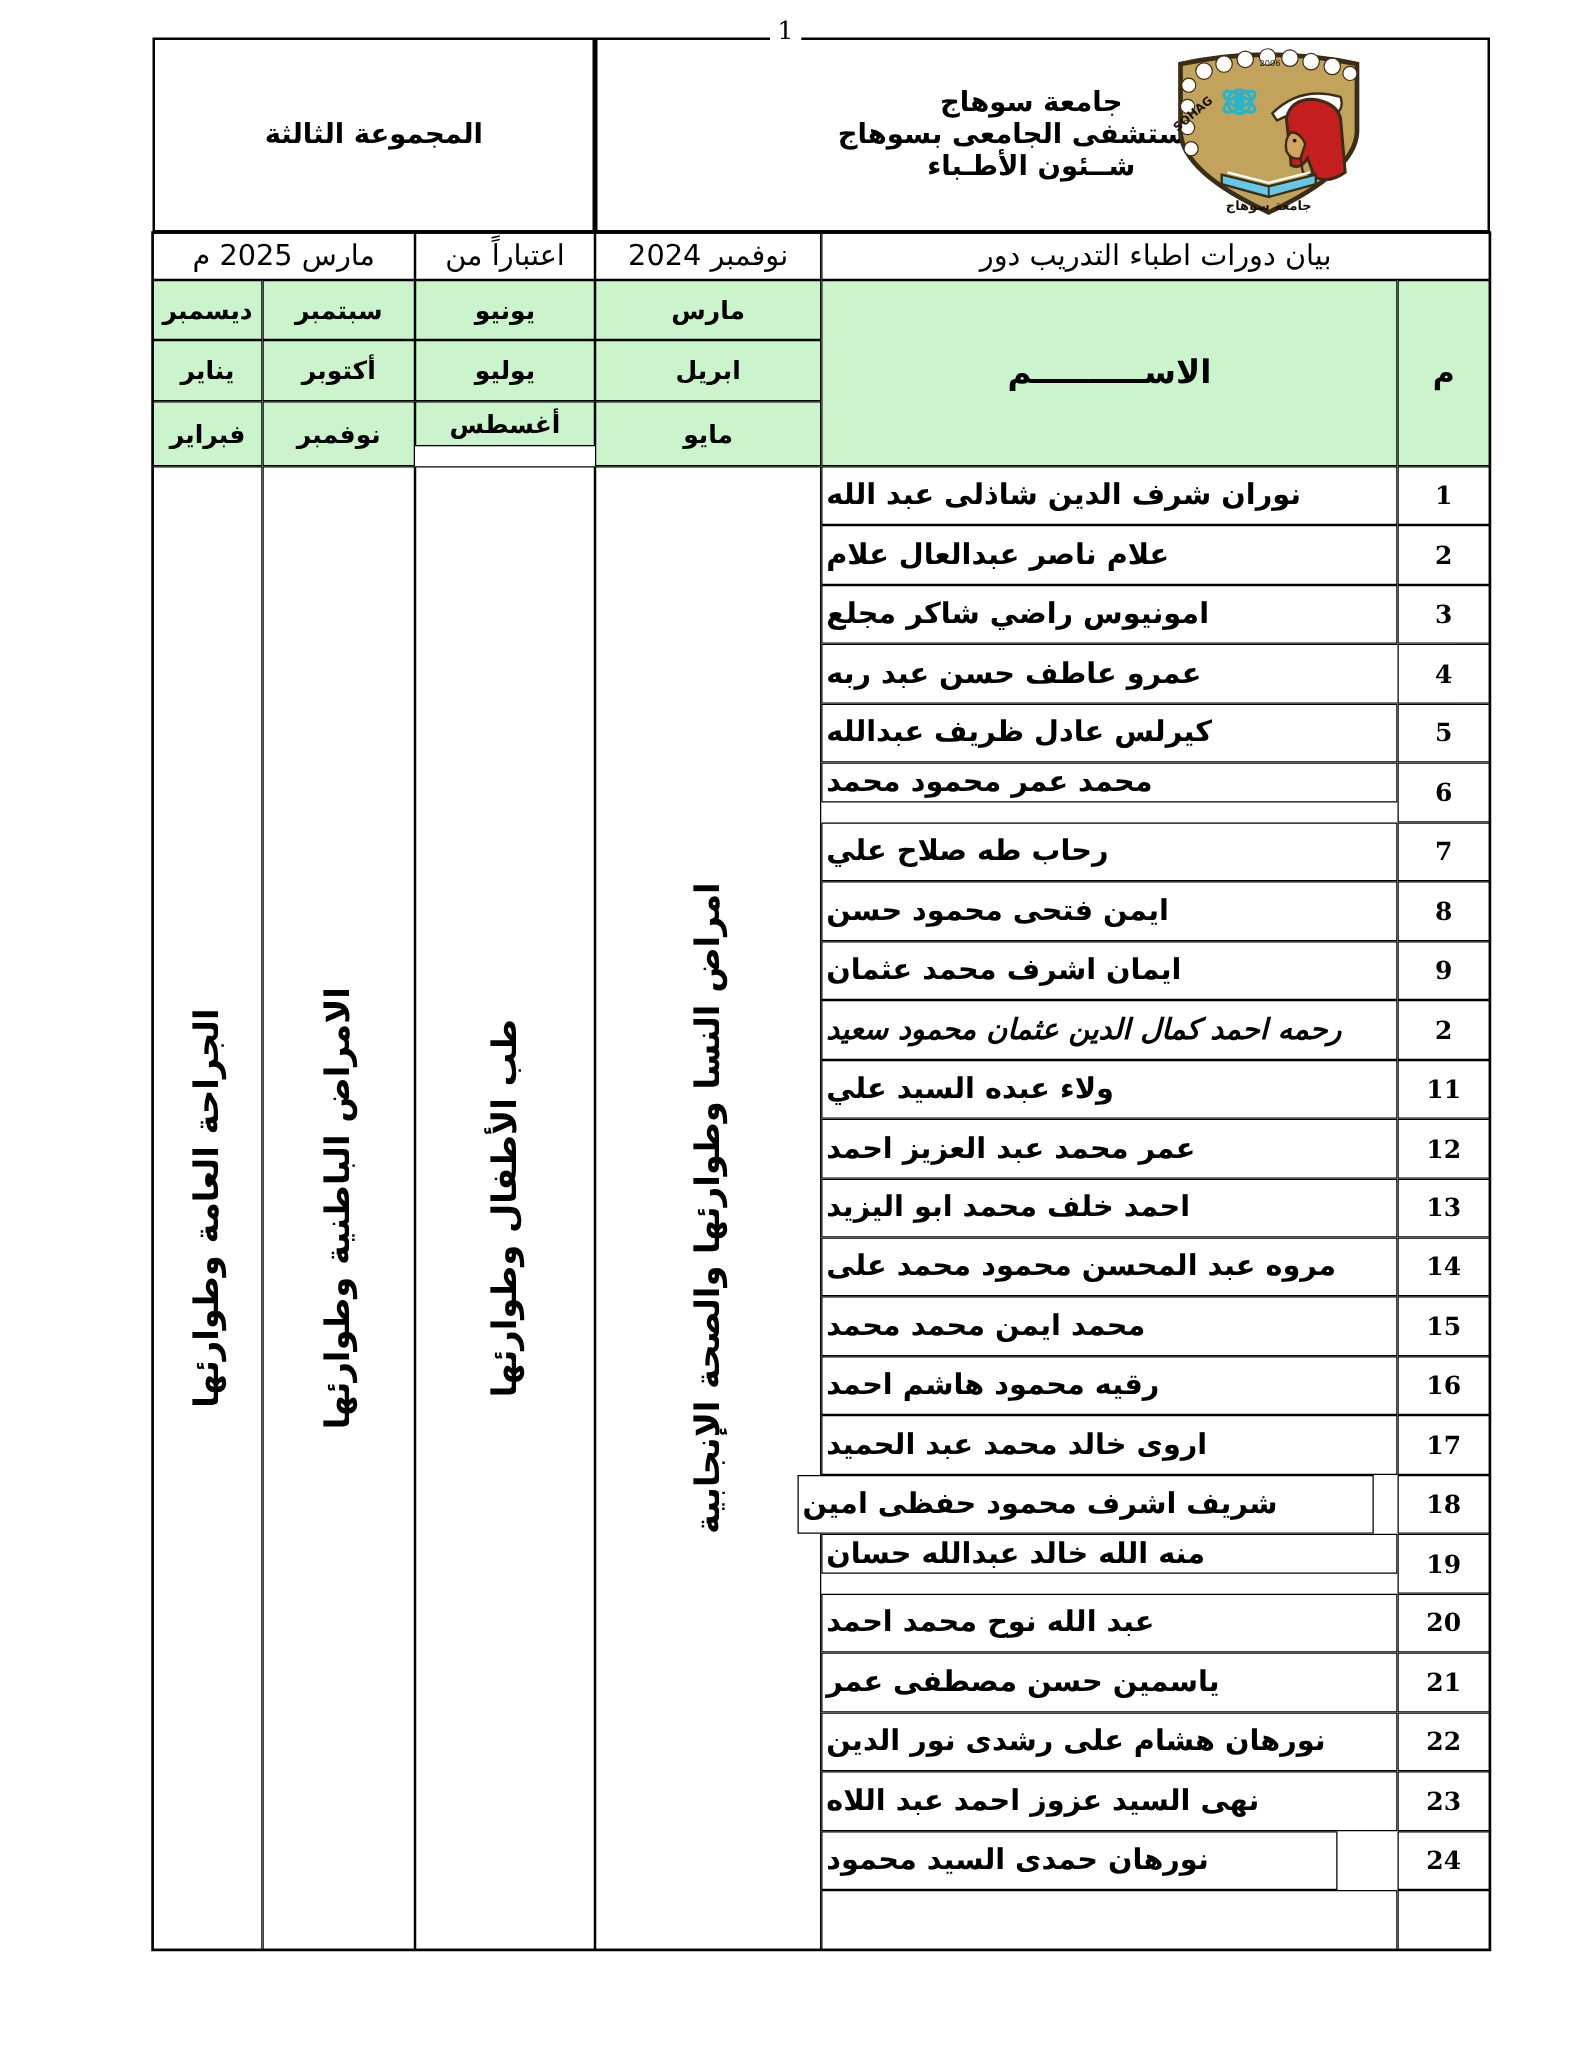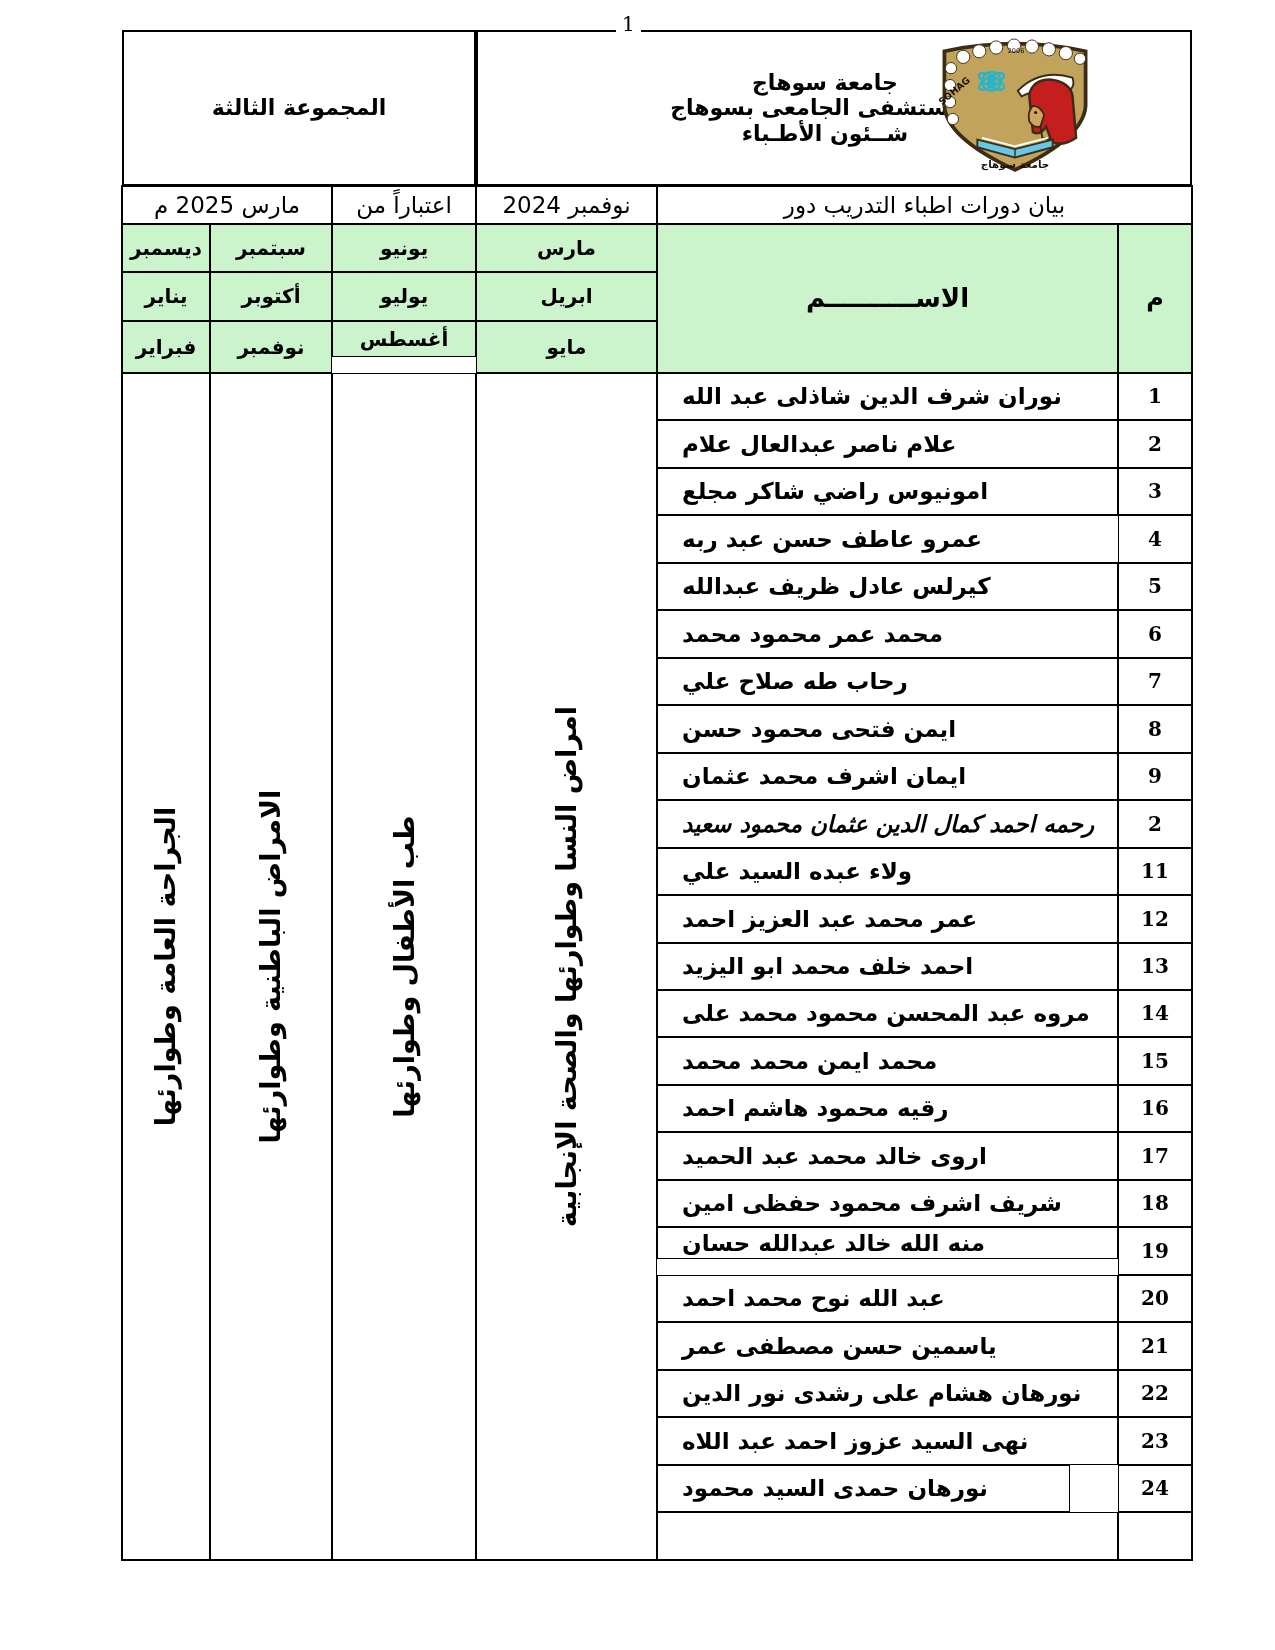--- a/index.html
+++ b/index.html
@@ -13,21 +13,21 @@
     font-weight:bold; line-height:1.15; background:#fff;
   }
   .green{ background:var(--cell-green,#ccf4cc); }
   .thick{ border-width:2px; }
   .frame{
     position:absolute; box-sizing:border-box; border:2px solid #000;
     background:transparent; pointer-events:none;
   }
   .rowA{ font-weight:400; font-size:23px; }
   .monthcell{ font-size:20px; }
-  .namecell{ justify-content:flex-end; padding-left:24px; font-size:23px; }
+  .namecell{ justify-content:flex-end; padding-left:3px; font-size:23px; }
   .numcell{ font-size:20px; font-family:"DejaVu Serif", serif; }
   .vtext{ white-space:nowrap; transform:rotate(-90deg); font-size:27px; font-weight:bold; }
   .hdr-text{ position:absolute; text-align:center; font-weight:bold; font-size:22px; }
   .pagenum{
     position:absolute; font-size:20px; font-weight:400; background:#fff;
     padding:0 6px; z-index:5; font-family:"DejaVu Serif", serif;
   }
   .name-hdr{ font-size:26px; }
   .m-hdr{ font-size:24px; }
 </style>
@@ -134,21 +134,21 @@
       <div class="cell namecell" style="left: 657px; top: 373px; width: 461px; height: 47px;">نوران شرف الدين شاذلى عبد الله</div>
       <div class="cell numcell" style="left: 1118px; top: 373px; width: 74px; height: 47px;">1</div>
       <div class="cell namecell" style="left: 657px; top: 420px; width: 461px; height: 48px;">علام ناصر عبدالعال علام</div>
       <div class="cell numcell" style="left: 1118px; top: 420px; width: 74px; height: 48px;">2</div>
       <div class="cell namecell" style="left: 657px; top: 468px; width: 461px; height: 47px;">امونيوس راضي شاكر مجلع</div>
       <div class="cell numcell" style="left: 1118px; top: 468px; width: 74px; height: 47px;">3</div>
       <div class="cell namecell" style="left: 657px; top: 515px; width: 508px; height: 48px;">عمرو عاطف حسن عبد ربه</div>
       <div class="cell numcell" style="left: 1118px; top: 515px; width: 74px; height: 48px;">4</div>
       <div class="cell namecell" style="left: 657px; top: 563px; width: 461px; height: 47px;">كيرلس عادل ظريف عبدالله</div>
       <div class="cell numcell" style="left: 1118px; top: 563px; width: 74px; height: 47px;">5</div>
-      <div class="cell namecell" style="left: 657px; top: 610px; width: 461px; height: 48px;">محمد عمر محمود محمد</div>
+      <div class="cell namecell" style="left: 657px; top: 610px; width: 461px; height: 32px;">محمد عمر محمود محمد</div>
       <div class="cell numcell" style="left: 1118px; top: 610px; width: 74px; height: 48px;">6</div>
       <div class="cell namecell" style="left: 657px; top: 658px; width: 461px; height: 47px;">رحاب طه صلاح علي</div>
       <div class="cell numcell" style="left: 1118px; top: 658px; width: 74px; height: 47px;">7</div>
       <div class="cell namecell" style="left: 657px; top: 705px; width: 461px; height: 48px;">ايمن فتحى محمود حسن</div>
       <div class="cell numcell" style="left: 1118px; top: 705px; width: 74px; height: 48px;">8</div>
       <div class="cell namecell" style="left: 657px; top: 753px; width: 461px; height: 47px;">ايمان اشرف محمد عثمان</div>
       <div class="cell numcell" style="left: 1118px; top: 753px; width: 74px; height: 47px;">9</div>
       <div class="cell namecell" style="left: 657px; top: 800px; width: 461px; height: 48px; font-style: italic;">رحمه احمد كمال الدين عثمان محمود سعيد</div>
       <div class="cell numcell" style="left: 1118px; top: 800px; width: 74px; height: 48px;">2</div>
       <div class="cell namecell" style="left: 657px; top: 848px; width: 461px; height: 47px;">ولاء عبده السيد علي</div>
@@ -158,21 +158,21 @@
       <div class="cell namecell" style="left: 657px; top: 943px; width: 461px; height: 47px;">احمد خلف محمد ابو اليزيد</div>
       <div class="cell numcell" style="left: 1118px; top: 943px; width: 74px; height: 47px;">13</div>
       <div class="cell namecell" style="left: 657px; top: 990px; width: 461px; height: 47px;">مروه عبد المحسن محمود محمد على</div>
       <div class="cell numcell" style="left: 1118px; top: 990px; width: 74px; height: 47px;">14</div>
       <div class="cell namecell" style="left: 657px; top: 1037px; width: 461px; height: 48px;">محمد ايمن محمد محمد</div>
       <div class="cell numcell" style="left: 1118px; top: 1037px; width: 74px; height: 48px;">15</div>
       <div class="cell namecell" style="left: 657px; top: 1085px; width: 461px; height: 47px;">رقيه محمود هاشم احمد</div>
       <div class="cell numcell" style="left: 1118px; top: 1085px; width: 74px; height: 47px;">16</div>
       <div class="cell namecell" style="left: 657px; top: 1132px; width: 461px; height: 48px;">اروى خالد محمد عبد الحميد</div>
       <div class="cell numcell" style="left: 1118px; top: 1132px; width: 74px; height: 48px;">17</div>
-      <div class="cell namecell" style="left: 657px; top: 1180px; width: 461px; height: 47px;">شريف اشرف محمود حفظى امين</div>
+      <div class="cell namecell" style="left: 638px; top: 1180px; width: 461px; height: 47px;">شريف اشرف محمود حفظى امين</div>
       <div class="cell numcell" style="left: 1118px; top: 1180px; width: 74px; height: 47px;">18</div>
       <div class="cell namecell" style="left: 657px; top: 1227px; width: 461px; height: 32px;">منه الله خالد عبدالله حسان</div>
       <div class="cell numcell" style="left: 1118px; top: 1227px; width: 74px; height: 48px;">19</div>
       <div class="cell namecell" style="left: 657px; top: 1275px; width: 461px; height: 47px;">عبد الله نوح محمد احمد</div>
       <div class="cell numcell" style="left: 1118px; top: 1275px; width: 74px; height: 47px;">20</div>
       <div class="cell namecell" style="left: 657px; top: 1322px; width: 461px; height: 48px;">ياسمين حسن مصطفى عمر</div>
       <div class="cell numcell" style="left: 1118px; top: 1322px; width: 74px; height: 48px;">21</div>
       <div class="cell namecell" style="left: 657px; top: 1370px; width: 461px; height: 47px;">نورهان هشام على رشدى نور الدين</div>
       <div class="cell numcell" style="left: 1118px; top: 1370px; width: 74px; height: 47px;">22</div>
       <div class="cell namecell" style="left: 657px; top: 1417px; width: 461px; height: 48px;">نهى السيد عزوز احمد عبد اللاه</div>

